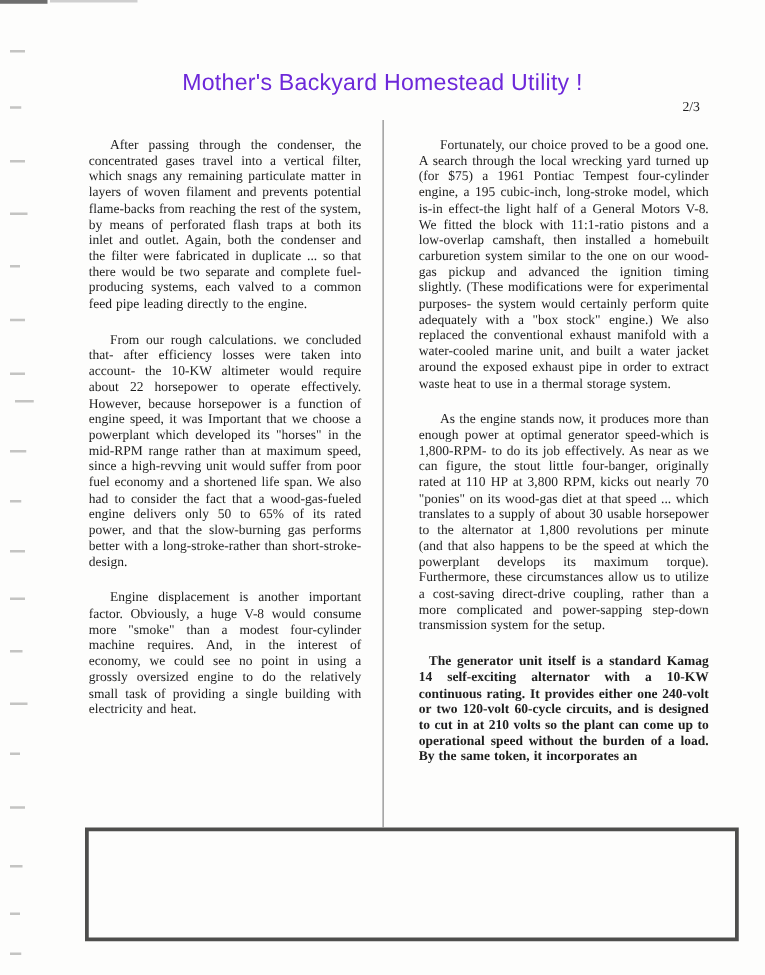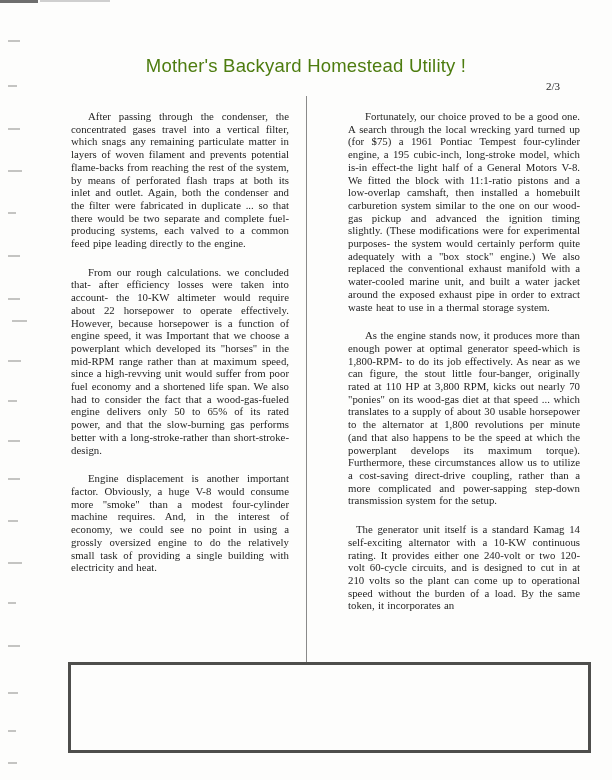--- a/index.html
+++ b/index.html
@@ -22,38 +22,38 @@
   }
   .margin-mark {
     position: absolute; left: 8px;
     width: 12px; height: 2px; background: #c4c4c2;
   }
   .title {
     position: absolute; top: 55px; left: 0; width: 612px;
     text-align: center;
     font-family: "Liberation Sans", "DejaVu Sans", sans-serif;
     font-size: 18.5px; font-weight: 400; letter-spacing: 0.2px;
-    color: #4d7c0f;
+    color: #6d28d9;
   }
   .page-number {
     position: absolute; top: 80px; left: 316px; width: 244px;
     text-align: right; padding-right: 22px;
     font-size: 11px;
   }
   .col {
     position: absolute; top: 94px;
     font-size: 10.8px; line-height: 12.7px;
     text-align: justify;
     word-spacing: 0.6px;
   }
   .col-left  { left: 55px;  width: 250px; }
-  .col-right { left: 332px; width: 264px; }
+  .col-right { left: 319px; width: 264px; }
   .col p { margin: 16px; }
   .indent { text-indent: 17px; }
-  .small-indent { text-indent: 8px; }
+  .small-indent { text-indent: 8px; font-weight: bold; }
   .section-heading {
     margin-top: 13px !important; margin-bottom: 13px !important;
     text-align: left;
     letter-spacing: 0.2px;
   }
   .space-above { margin-top: 13px !important; }
   .continued { margin-top: 13px !important; text-align: left; word-spacing: 4px; }
   .divider {
     position: absolute; left: 306px; top: 96px;
     width: 1px; height: 566px; background: #8a8a8a;

